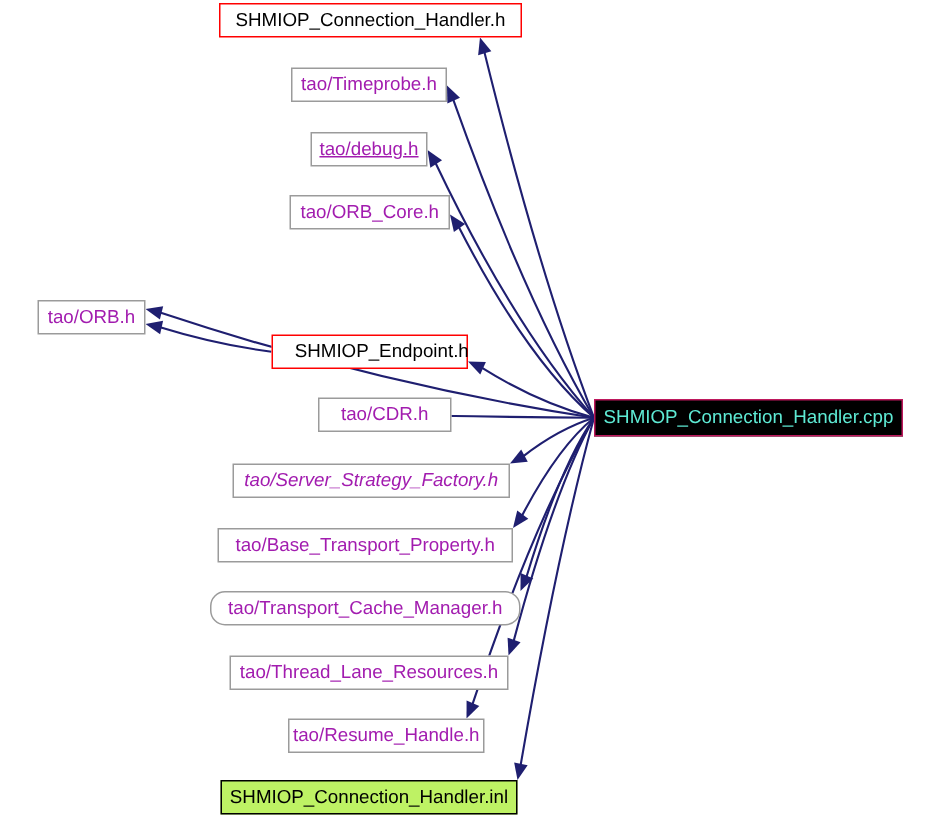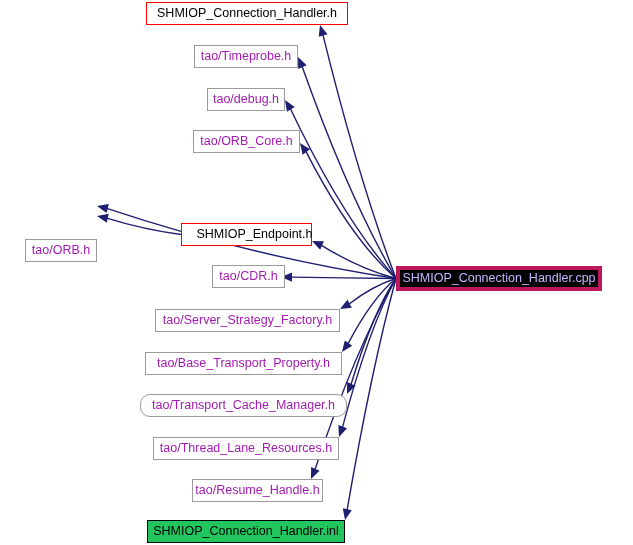--- a/index.html
+++ b/index.html
@@ -6,22 +6,22 @@
   html,body{margin:0;padding:0;background:#ffffff;}
   body{width:633px;height:545px;overflow:hidden;
        font-family:"Liberation Sans","DejaVu Sans",sans-serif;}
   #graph{position:relative;width:633px;height:545px;}
   #edges{position:absolute;left:0;top:0;width:633px;height:545px;}
   .node{position:absolute;box-sizing:border-box;display:flex;
         align-items:center;justify-content:center;
         font-size:12.5px;line-height:1;white-space:nowrap;letter-spacing:0px;text-align:center;}
   .node.grey{border:1px solid #9b9b9b;background:#ffffff;color:#a21caf;}
   .node.red{border:1px solid #ff0000;background:#ffffff;color:#000000;}
-  .node.black-border{border:1px solid #000000;background:#22c55e;color:#000000;}
-  .node.current{border:4px solid #be185d;background:#000000;color:#c4b5fd;}
+  .node.black-border{border:1px solid #000000;background:#bef264;color:#000000;}
+  .node.current{border:1px solid #be185d;background:#000000;color:#5eead4;}
 </style>
 </head>
 <body>
 
 <div id="graph">
 
   <svg id="edges" viewBox="0 0 633 545" width="633" height="545" xmlns="http://www.w3.org/2000/svg">
     <g id="edge-paths" fill="none" stroke="#1f1f70" stroke-width="1.4">
         <path d="M 396 278.5 Q 359.43587275006377 182.53939134396265 322.87174550012753 34.5787826879253"></path>
         <path d="M 396 278.5 Q 349.02302810248113 198.32245637448534 302.0460562049622 66.1449127489707"></path>
@@ -56,36 +56,36 @@
       </g>
   </svg>
 
   <div id="nodes">
       <div class="node red" style="left: 146px; top: 2px; width: 202px; height: 23px;">
         <span>SHMIOP_Connection_Handler.h</span>
       </div>
       <div class="node grey" style="left: 194px; top: 45px; width: 104px; height: 23px;">
         <span>tao/Timeprobe.h</span>
       </div>
-      <div class="node grey" style="left: 207px; top: 88px; width: 78px; height: 23px;">
+      <div class="node grey" style="left: 207px; top: 88px; width: 78px; height: 23px; text-decoration: underline;">
         <span>tao/debug.h</span>
       </div>
       <div class="node grey" style="left: 193px; top: 130px; width: 107px; height: 23px;">
         <span>tao/ORB_Core.h</span>
       </div>
-      <div class="node grey" style="left: 25px; top: 200px; width: 72px; height: 23px; margin-top: 39px;">
+      <div class="node grey" style="left: 25px; top: 200px; width: 72px; height: 23px;">
         <span>tao/ORB.h</span>
       </div>
       <div class="node red" style="left: 181px; top: 223px; width: 131px; height: 23px; padding-left: 16px;">
         <span>SHMIOP_Endpoint.h</span>
       </div>
-      <div class="node grey" style="left: 212px; top: 265px; width: 73px; height: 23px;">
+      <div class="node grey" style="left: 212px; top: 265px; width: 89px; height: 23px;">
         <span>tao/CDR.h</span>
       </div>
-      <div class="node grey" style="left: 155px; top: 309px; width: 185px; height: 23px;">
+      <div class="node grey" style="left: 155px; top: 309px; width: 185px; height: 23px; font-style: italic;">
         <span>tao/Server_Strategy_Factory.h</span>
       </div>
       <div class="node grey" style="left: 145px; top: 352px; width: 197px; height: 23px;">
         <span>tao/Base_Transport_Property.h</span>
       </div>
       <div class="node grey" style="left: 140px; top: 394px; width: 207px; height: 23px; border-radius: 10px;">
         <span>tao/Transport_Cache_Manager.h</span>
       </div>
       <div class="node grey" style="left: 153px; top: 437px; width: 186px; height: 23px;">
         <span>tao/Thread_Lane_Resources.h</span>

